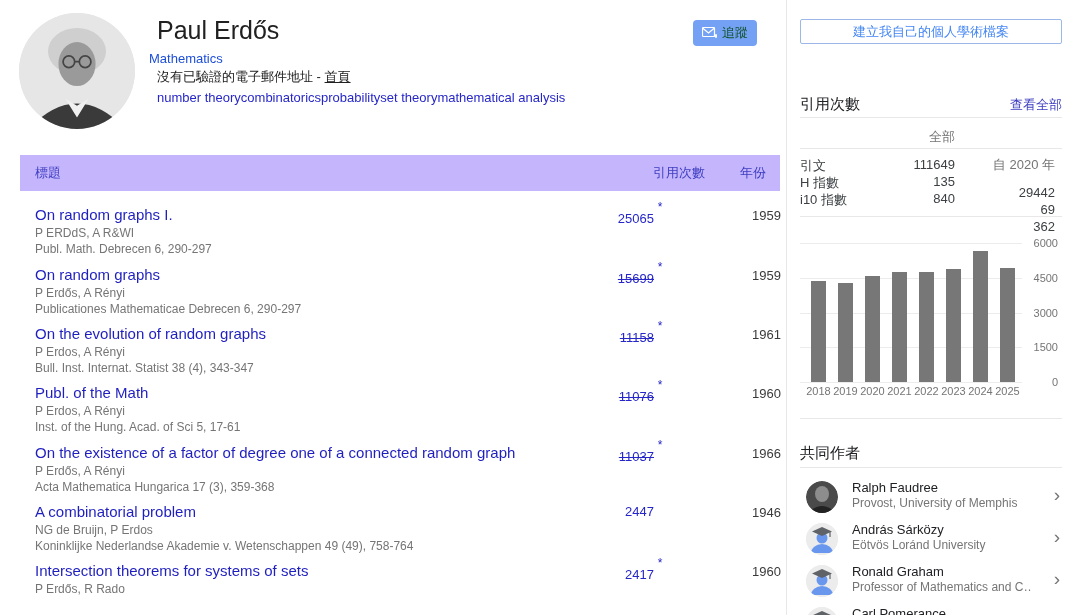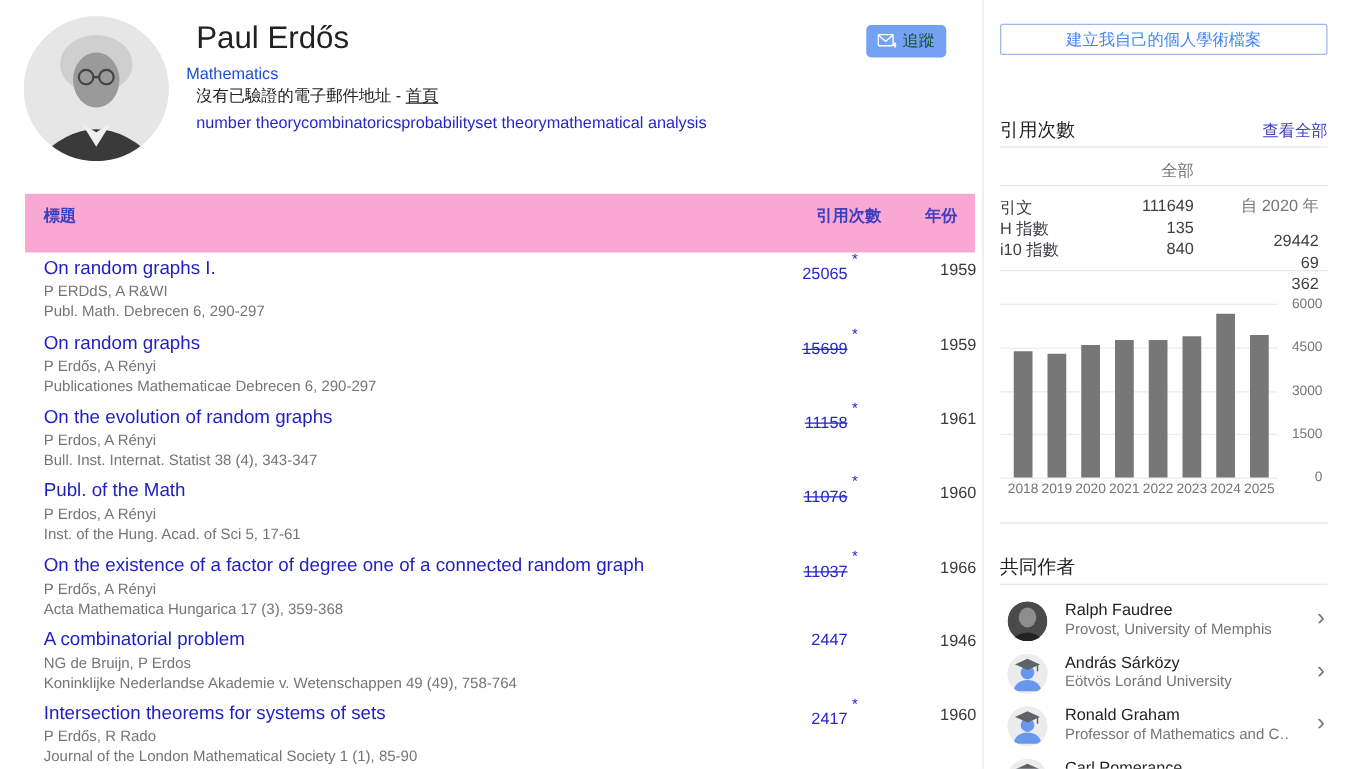--- a/index.html
+++ b/index.html
@@ -17,30 +17,30 @@
   .name { position:absolute; left:157px; top:16px; font-size:25px; color:#212121; }
   .affil { position:absolute; left:149px; top:51px; font-size:13px; color:#1d4ed8; }
   .email { position:absolute; left:157px; top:68px; font-size:13px; color:#212121; }
   .email a { color:#212121; text-decoration:underline; }
   .interests { position:absolute; left:157px; top:90px; display:flex; gap:0; font-size:13px; }
   .follow-btn { position:absolute; left:693px; top:20px; width:64px; height:26px;
     background:#74a1f4; border:none; border-radius:4px; color:#14532d; font-size:13px;
     display:flex; align-items:center; justify-content:center; gap:5px; cursor:pointer; }
 
   
-  .tbl-head { position:absolute; left:20px; top:155px; width:760px; height:47px;
-    background:#f9a8d4; font-size:13px;font-weight:bold; }
+  .tbl-head { position:absolute; left:20px; top:155px; width:760px; height:36px;
+    background:#c4b5fd; font-size:13px; }
   .th-title { position:absolute; left:15px; top:9px; }
   .th-cited { position:absolute; left:535px; width:150px; top:9px; text-align:right; }
   .th-year  { position:absolute; left:700px; width:46px; top:9px; text-align:right; }
 
   .pub { position:absolute; left:35px; width:711px; }
   .pub-title { font-size:15px; line-height:20px; color:#1f1fc0; display:block; width:560px; }
   .pub-authors,.pub-venue { font-size:12px; line-height:16px; color:#757575; width:560px; }
-  .pub-cited { position:absolute; left:500px; top:2px; width:155px; text-align:right; font-size:13px; }
+  .pub-cited { position:absolute; left:476px; top:2px; width:155px; text-align:right; font-size:13px; }
   .cited-link { color:#2626c9; }
   .cited-link.struck { text-decoration:line-through; }
   .star { font-size:12px; color:#2626c9; position:relative; top:-7px;
     display:inline-block; width:12px; text-align:center; }
   .pub-year { position:absolute; left:665px; top:3px; width:81px; text-align:right;
     font-size:13px; color:#3a3a3a; }
 
   
   .vdivider { position:absolute; left:786px; top:0; width:1px; height:615px; background:#e8e8e8; }
   .create-btn { position:absolute; left:800px; top:19px; width:262px; height:25px;
@@ -156,21 +156,20 @@
   <div class="pub" style="top:502px">
     <a class="pub-title">A combinatorial problem</a>
     <div class="pub-authors">NG de Bruijn, P Erdos</div>
     <div class="pub-venue">Koninklijke Nederlandse Akademie v. Wetenschappen 49 (49), 758-764</div>
     <div class="pub-cited"><a class="cited-link">2447</a><sup class="star"></sup></div>
     <div class="pub-year">1946</div>
   </div>
   <div class="pub" style="top:561px">
     <a class="pub-title">Intersection theorems for systems of sets</a>
     <div class="pub-authors">P Erdős, R Rado</div>
-    <div class="pub-venue">Journal of the London Mathematical Society 1 (1), 85-90</div>
     <div class="pub-cited"><a class="cited-link">2417</a><sup class="star">*</sup></div>
     <div class="pub-year">1960</div>
   </div>
 
   <div class="vdivider"></div>
 
   <button class="create-btn">建立我自己的個人學術檔案</button>
 
   <div class="sb-h1" style="top:95px">引用次數</div>
   <a class="sb-link uilink" style="left:962px; top:96px; width:100px">查看全部</a>

